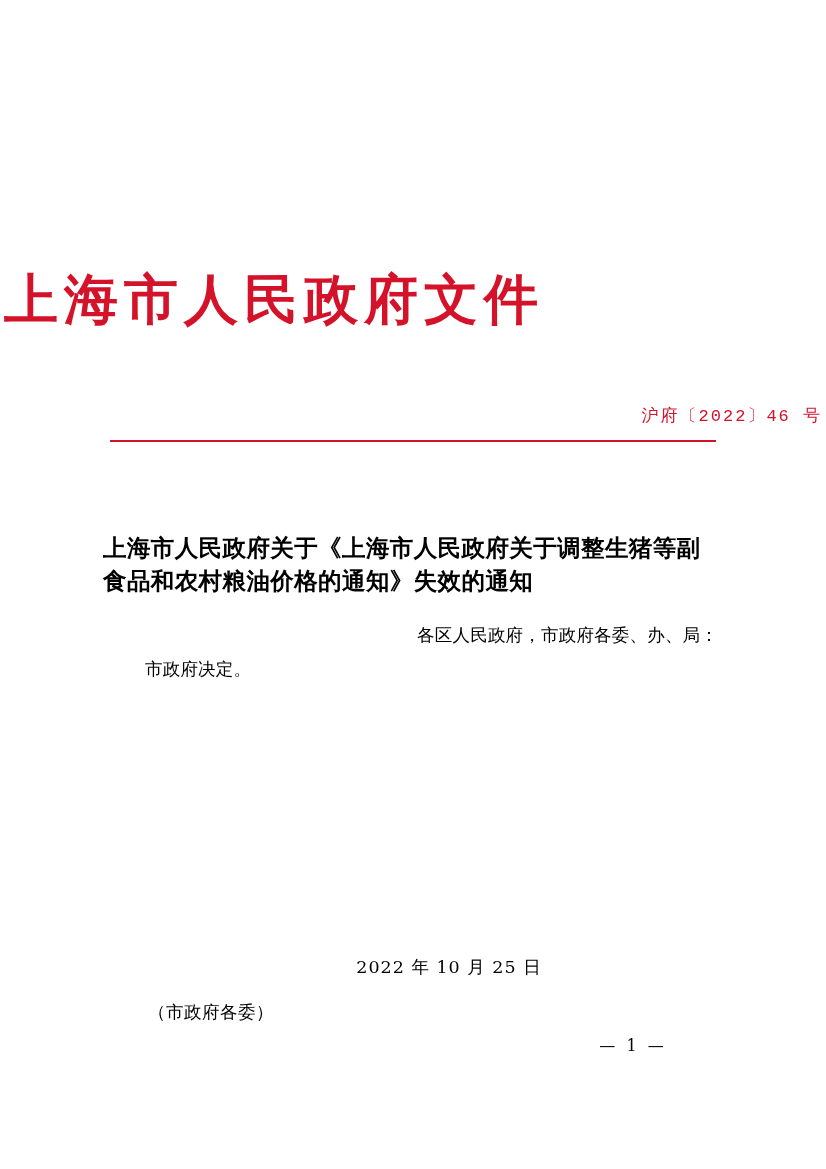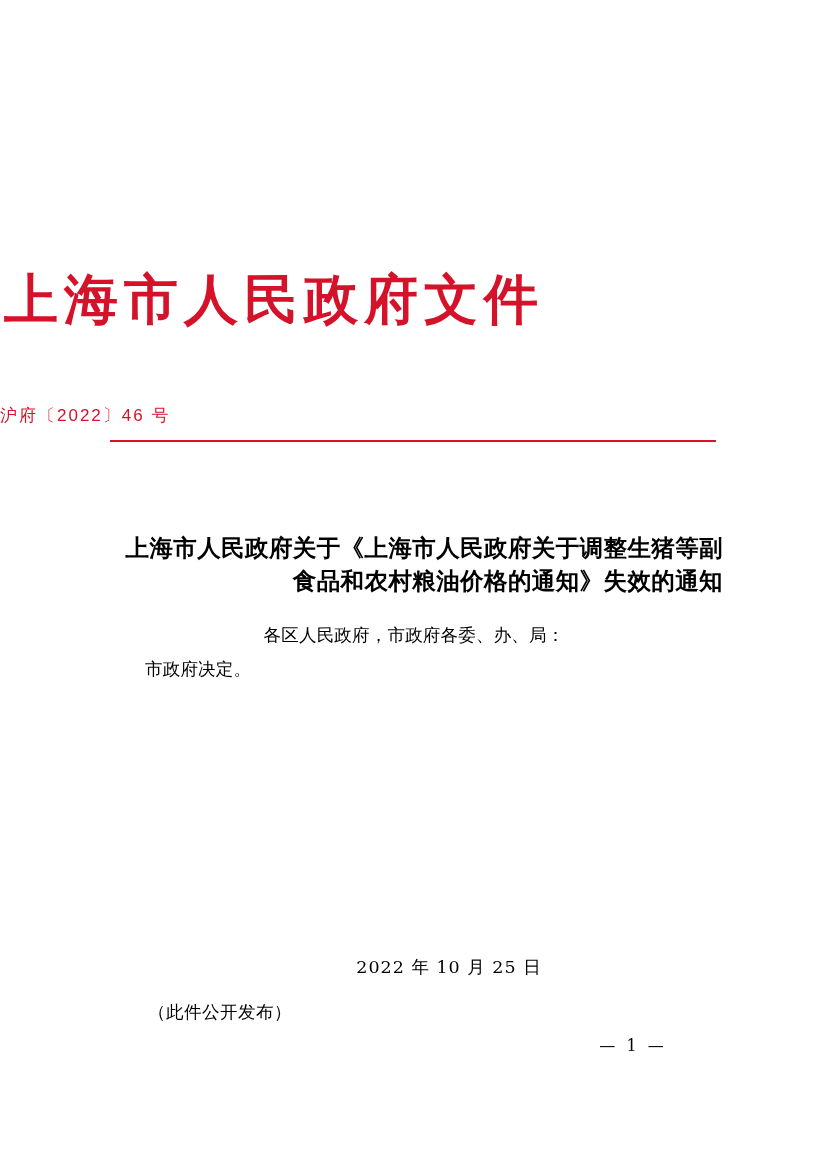--- a/index.html
+++ b/index.html
@@ -41,64 +41,64 @@
     line-height: 1.15;
     white-space: nowrap;
   }
 
   
   .doc-number {
     position: absolute;
     top: 404px;
     left: 0;
     width: 822px;
-    text-align: left;
+    text-align: right;
     font-size: 17px;
     letter-spacing: 2px;
     color: #d4122a;
-    font-family: Liberation Sans, sans-serif;
+    font-family: Liberation Mono, monospace;
   }
 
   
   .red-rule {
     position: absolute;
     top: 440px;
     left: 110px;
     width: 606px;
     height: 2px;
     background: #d4122a;
   }
 
   
   .doc-title {
     position: absolute;
     top: 532px;
     left: 103px;
     width: 620px;
-    text-align: right;
+    text-align: left;
     font-size: 23.5px;
     font-weight: 700;
     line-height: 1.42;
     letter-spacing: 0.4px;
     font-family: "DejaVu Serif", "Liberation Serif", serif;
   }
 
   
   .body-block {
     position: absolute;
     top: 618px;
     left: 110px;
     width: 608px;
     font-size: 17.5px;
     line-height: 1.95;
     letter-spacing: 0.2px;
     font-family: "DejaVu Serif", "Liberation Serif", serif;
   }
   .salutation {
-    text-align: center;
+    text-align: right;
   }
   .para {
     text-indent: 2em;
     text-align: justify;
     text-justify: inter-ideograph;
   }
 
   
   .doc-date {
     position: absolute;
@@ -152,17 +152,17 @@
 
   <div class="doc-title">上海市人民政府关于《上海市人民政府关于调整生猪等副食品和农村粮油价格的通知》失效的通知</div>
 
   <div class="body-block">
     <div class="salutation">各区人民政府，市政府各委、办、局：</div>
     <div class="para">市政府决定。</div>
   </div>
 
   <div class="doc-date">2022 年 10 月 25 日</div>
 
-  <div class="publish-note">（此件公开发布）</div>
+  <div class="publish-note">（市政府各委）</div>
 
   <div class="page-number">— 1 —</div>
 
 </div>
 
 </body></html>

